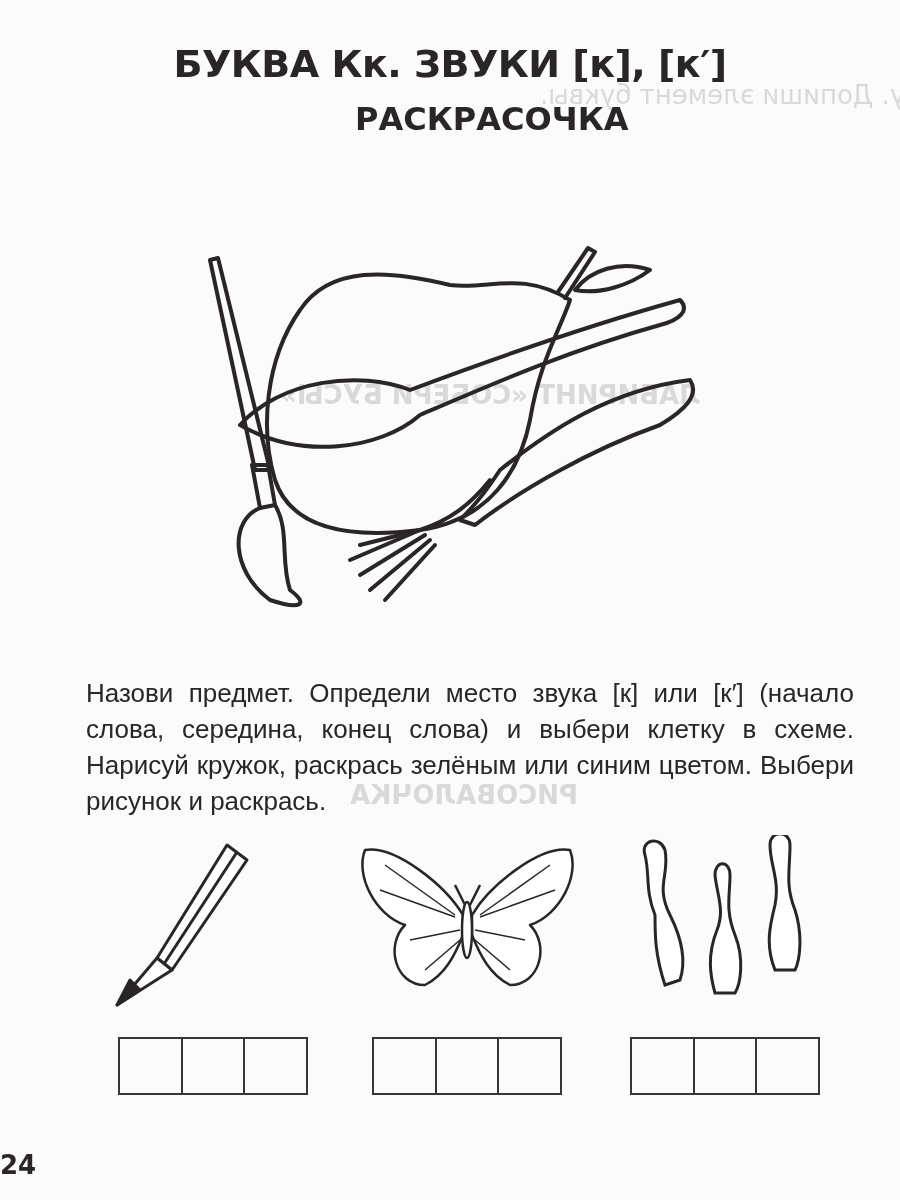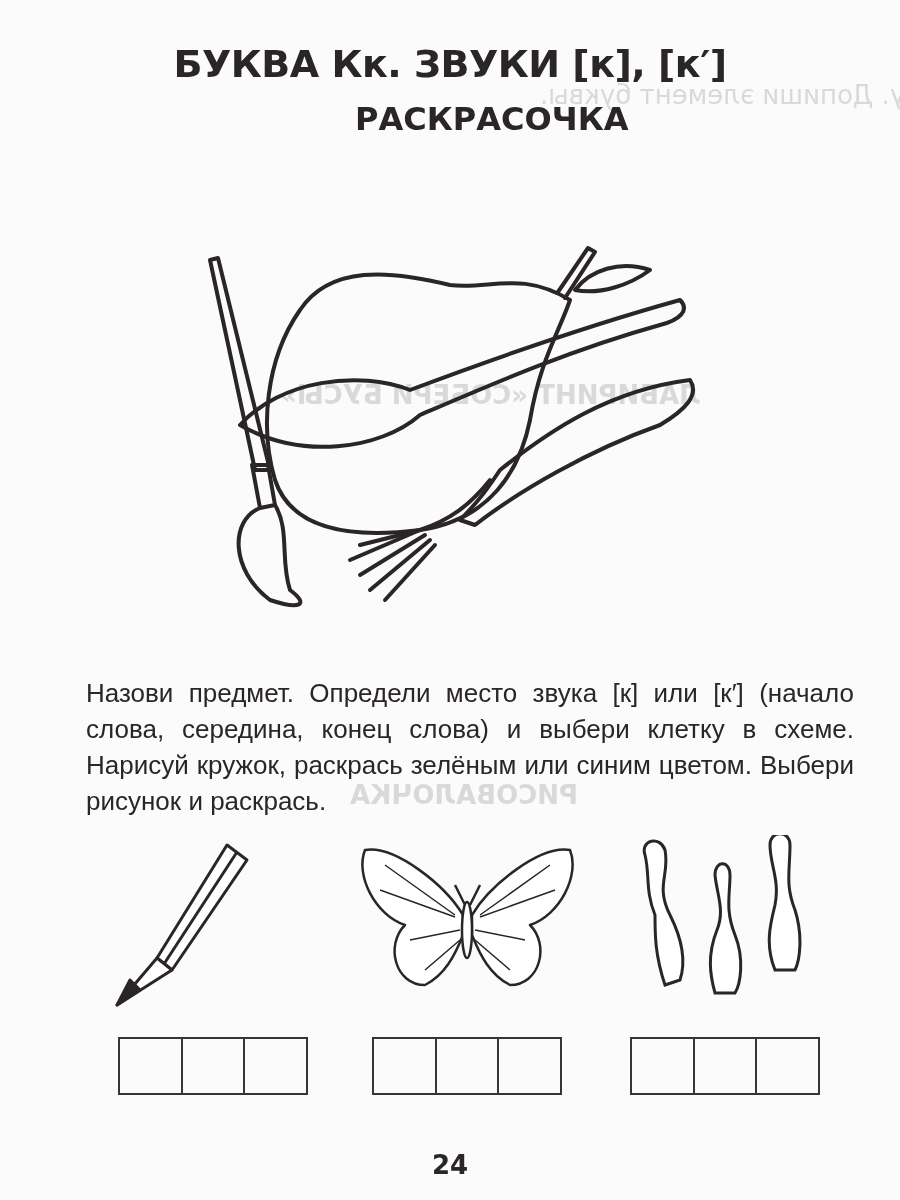--- a/index.html
+++ b/index.html
@@ -31,21 +31,21 @@
     font-size:118px; font-weight:bold; line-height:1; color:#fff;
     -webkit-text-stroke:2px #2a2526; letter-spacing:-4px;
   }
   .scheme {
     position:absolute; top:1037px; height:58px; width:190px; display:flex;
     border:2px solid #3a3435; box-sizing:border-box;
   }
   .cell { flex:1; border-right:2px solid #3a3435; }
   .cell:last-child { border-right:none; }
   .pagenum {
-    position:absolute; left:0; right:0; top:1150px; text-align:center;
+    position:absolute; left:0; right:0; top:1150px; 
     font-family:"DejaVu Sans", sans-serif; font-weight:bold; font-size:26px;
   }
   svg { position:absolute; }
 </style>
 </head>
 <body>
 
 <div class="page">
 
   <div class="ghost" style="left:540px;top:80px;">Обведи зеленым карандашом по образцу. Допиши элемент буквы.</div>

